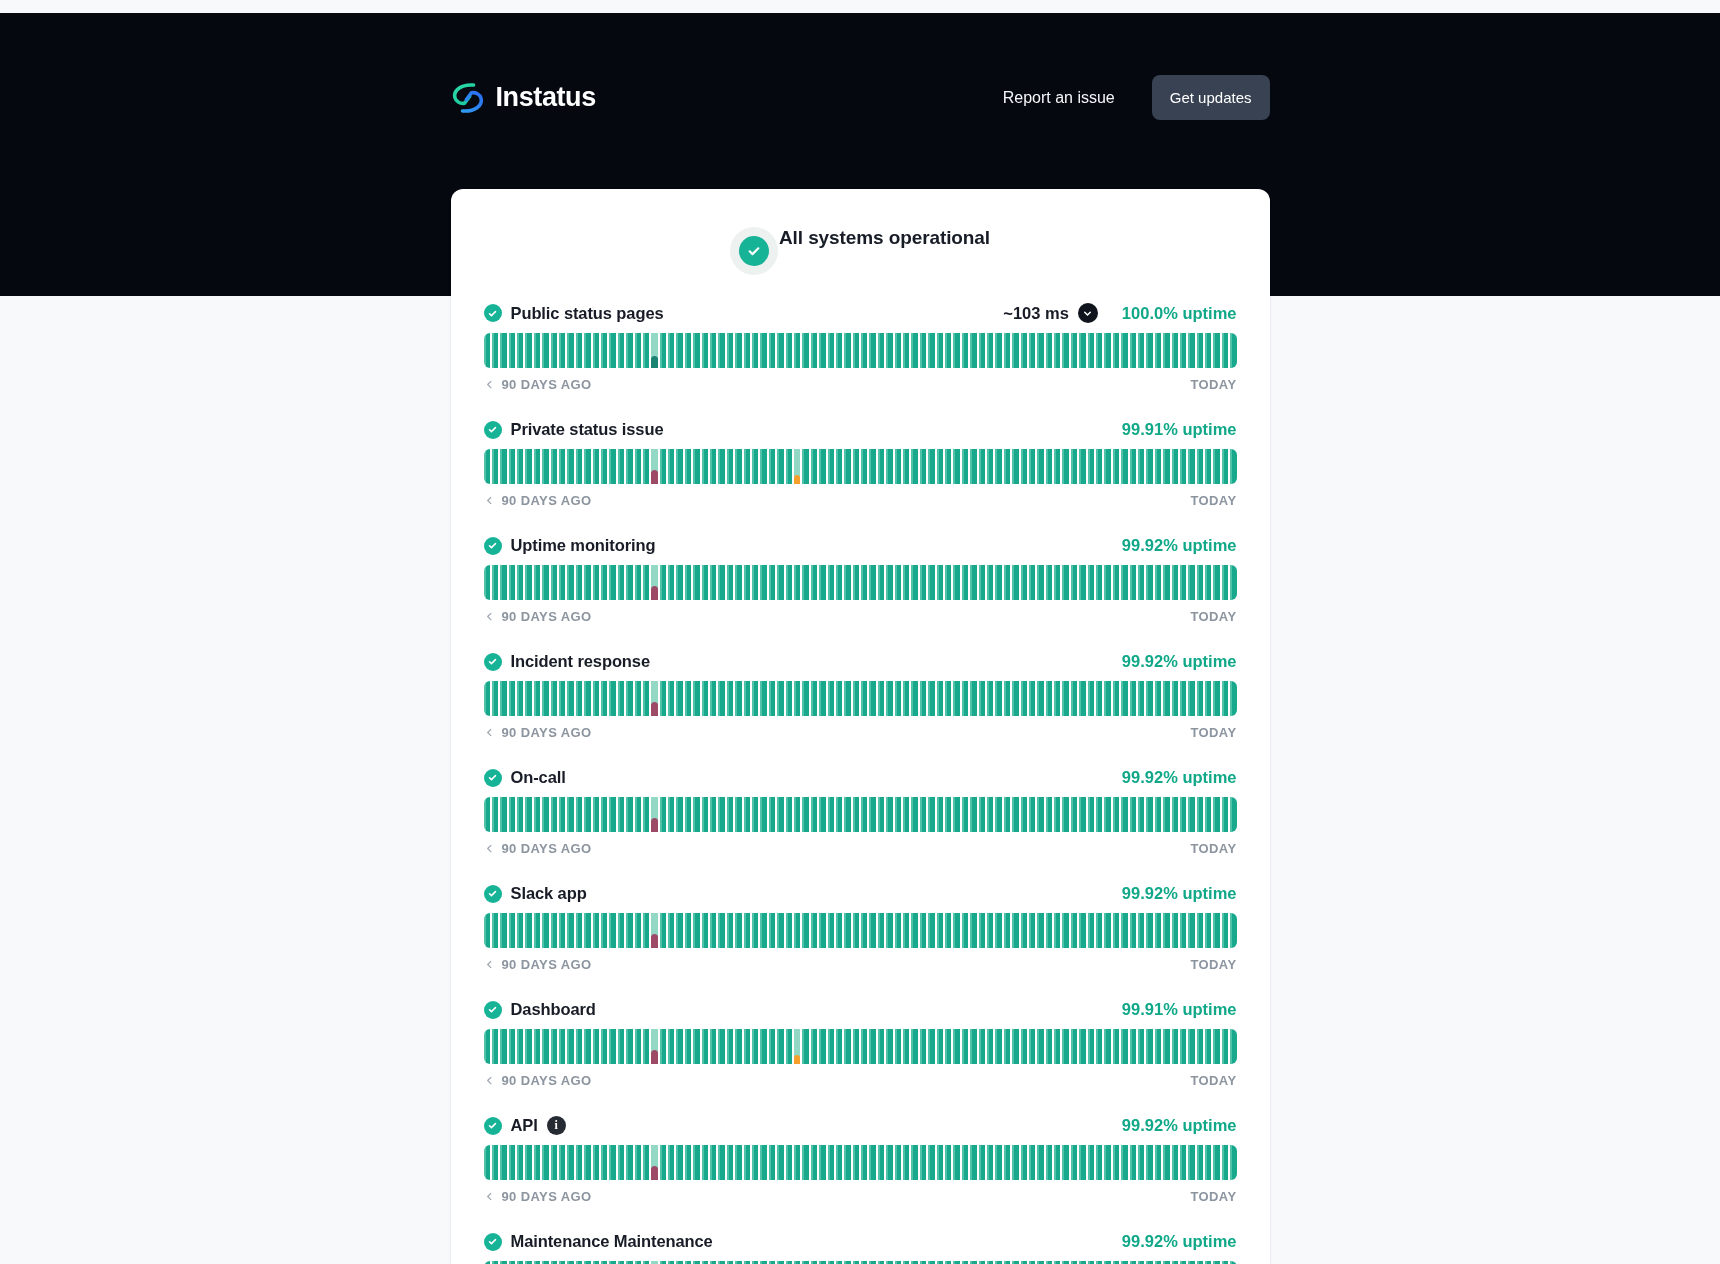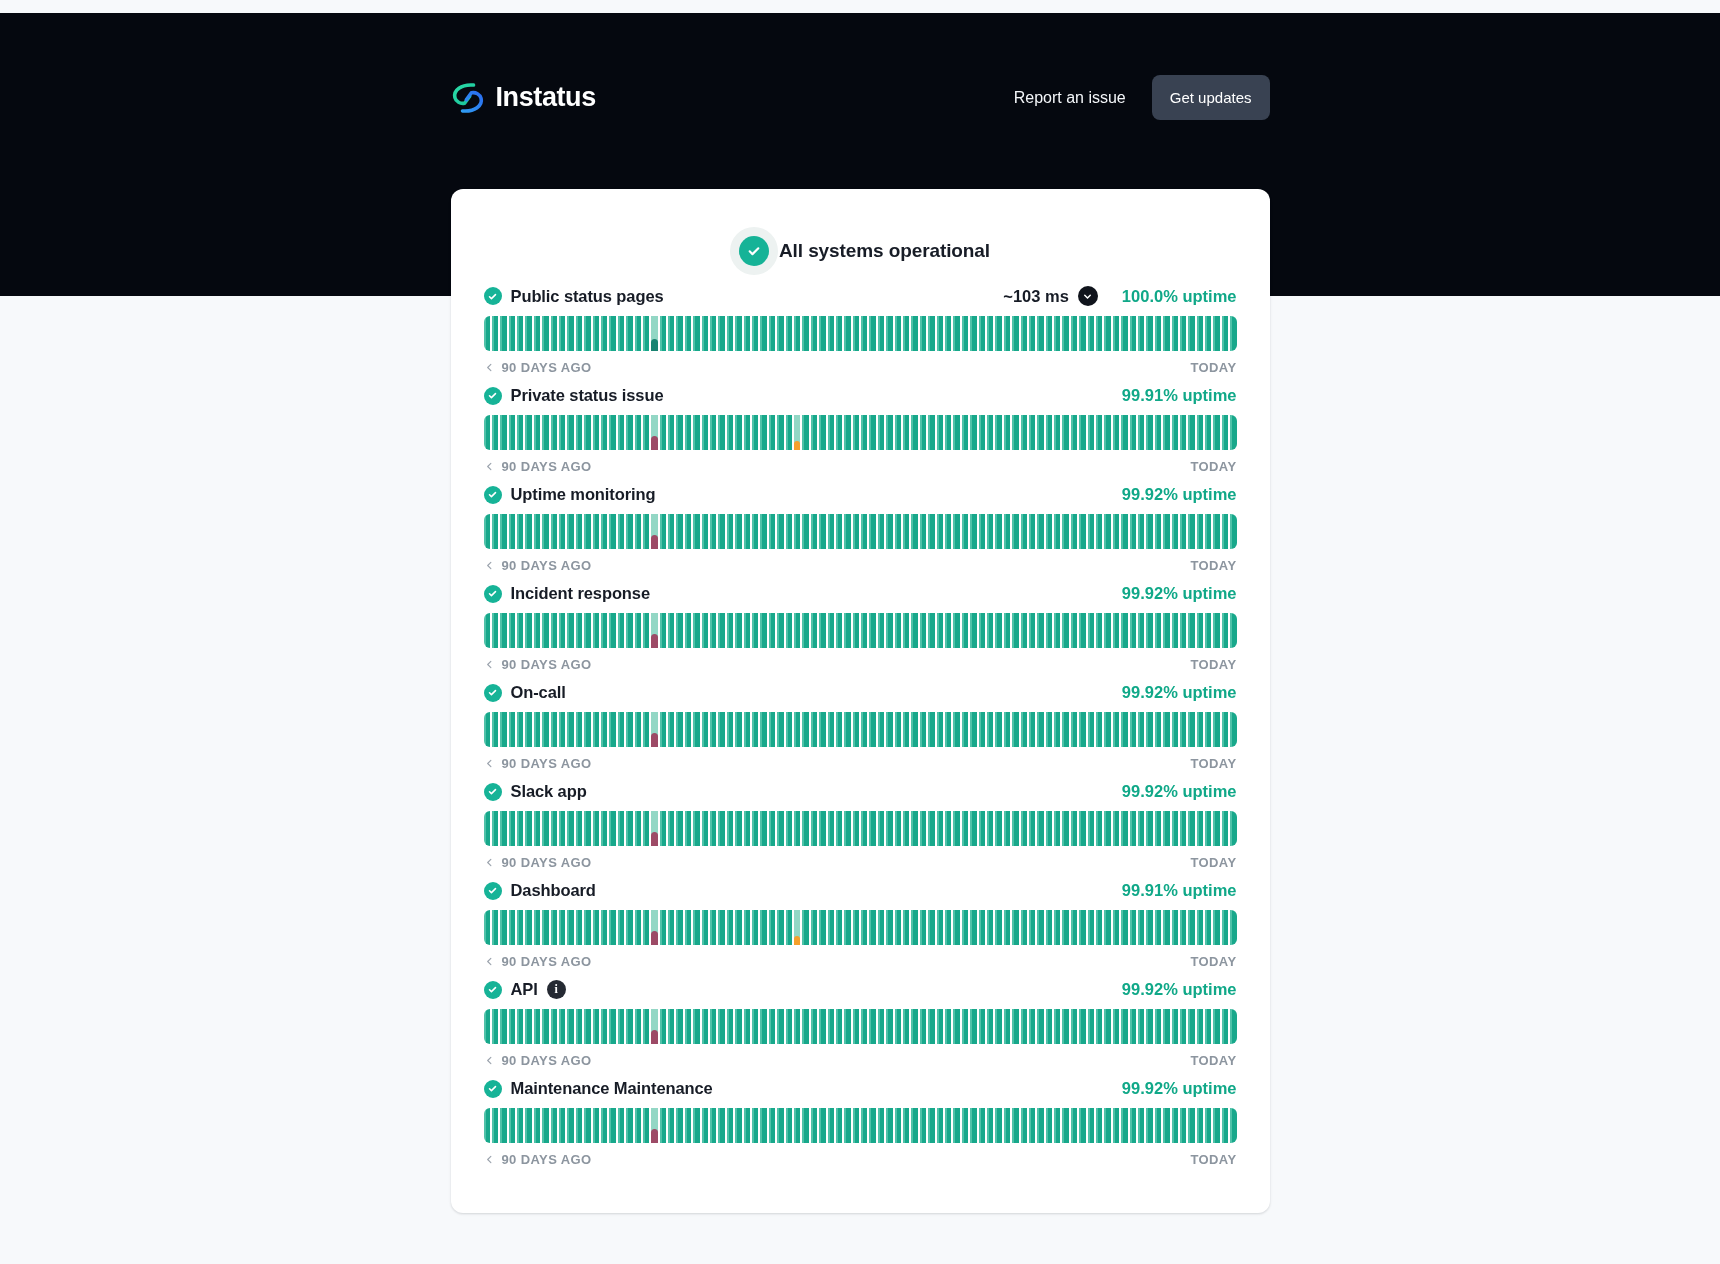--- a/index.html
+++ b/index.html
@@ -25,44 +25,44 @@
     color:var(--ink);
   }
   .hero{height:283px;background:var(--header-bg);}
   .header-inner{
     width:819px;margin:13px auto;
     display:flex;justify-content:space-between;align-items:center;
     padding-top:62px;
   }
   .brand{display:flex;align-items:center;gap:11px;cursor:pointer}
   .brand-word{color:#fff;font-size:27px;font-weight:700;letter-spacing:-0.4px}
-  .nav{display:flex;align-items:center;gap:26px}
+  .nav{display:flex;align-items:center;gap:37px}
   .report-link{color:#f5f7fa;font-size:16px;font-weight:500;text-decoration:none;cursor:pointer}
   .get-updates{
     background:var(--button-bg);color:#fff;border:none;border-radius:8px;
     font-family:inherit;font-size:15px;font-weight:400;
     padding:14px 18px;cursor:pointer;
   }
   .card{
     width:819px;margin:-107px auto 0 auto;
     background:#fff;border-radius:12px;
     box-shadow:0 1px 3px rgba(10,20,30,.10),0 1px 2px rgba(10,20,30,.06);
     padding:38px 33px 46px 33px;
   }
-  .status-heading{display:flex;align-items:center;justify-content:center;gap:1px}
+  .status-heading{display:flex;align-items:flex-start;justify-content:center;gap:1px}
   .halo{
     width:48px;height:48px;border-radius:50%;
     background:#edf2f1;display:flex;align-items:center;justify-content:center;flex:0 0 auto;
   }
   .big-check{
     width:30px;height:30px;border-radius:50%;background:var(--check);
     display:flex;align-items:center;justify-content:center;
   }
   .status-heading h1{font-size:19px;font-weight:700;color:var(--ink);letter-spacing:-0.1px}
-  .service{margin-top:11px}
+  .service{margin-top:28px}
   .service-top{display:flex;justify-content:space-between;align-items:center}
   .service-left{display:flex;align-items:center;gap:9px}
   .check-icon{
     width:18px;height:18px;border-radius:50%;background:var(--check);
     display:flex;align-items:center;justify-content:center;flex:0 0 auto;
   }
   .service-name{font-size:16.5px;font-weight:600;color:var(--ink);letter-spacing:-0.1px}
   .service-right{display:flex;align-items:center;gap:24px}
   .latency{font-size:16.5px;font-weight:600;color:var(--ink)}
   .latency-wrap{display:flex;align-items:flex-end;gap:9px}

